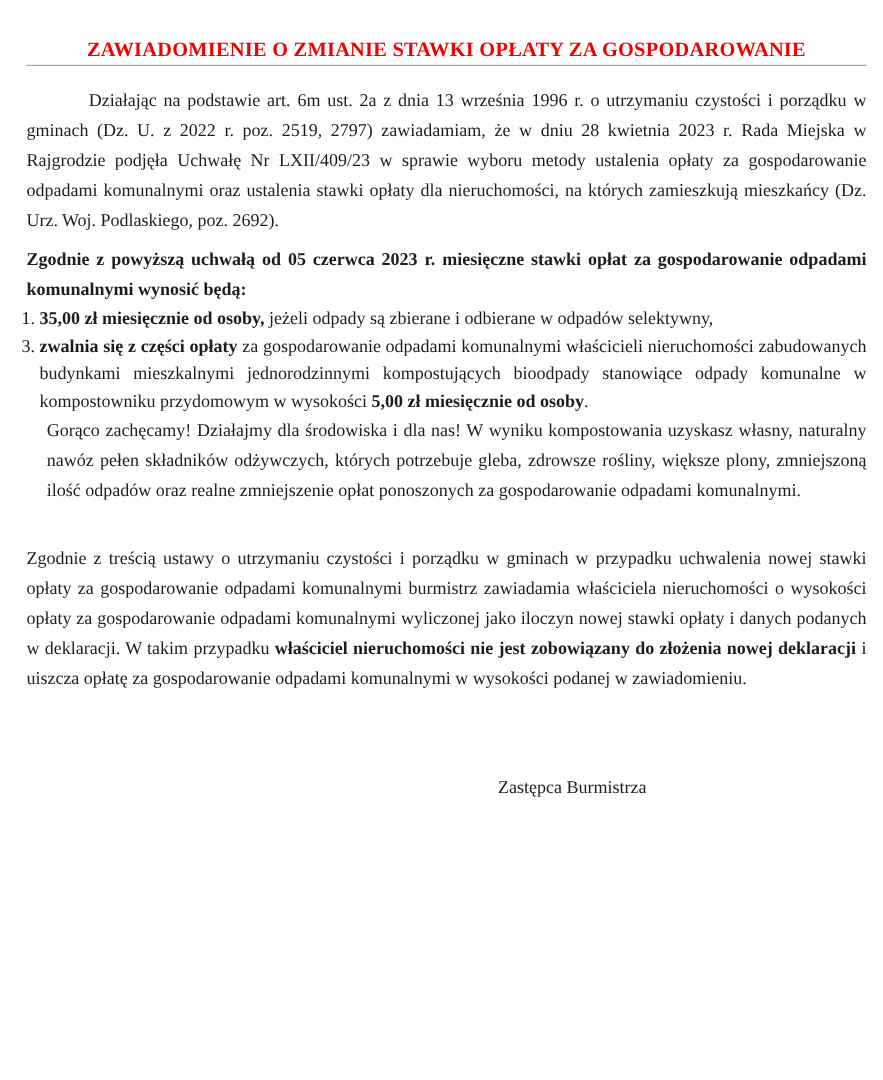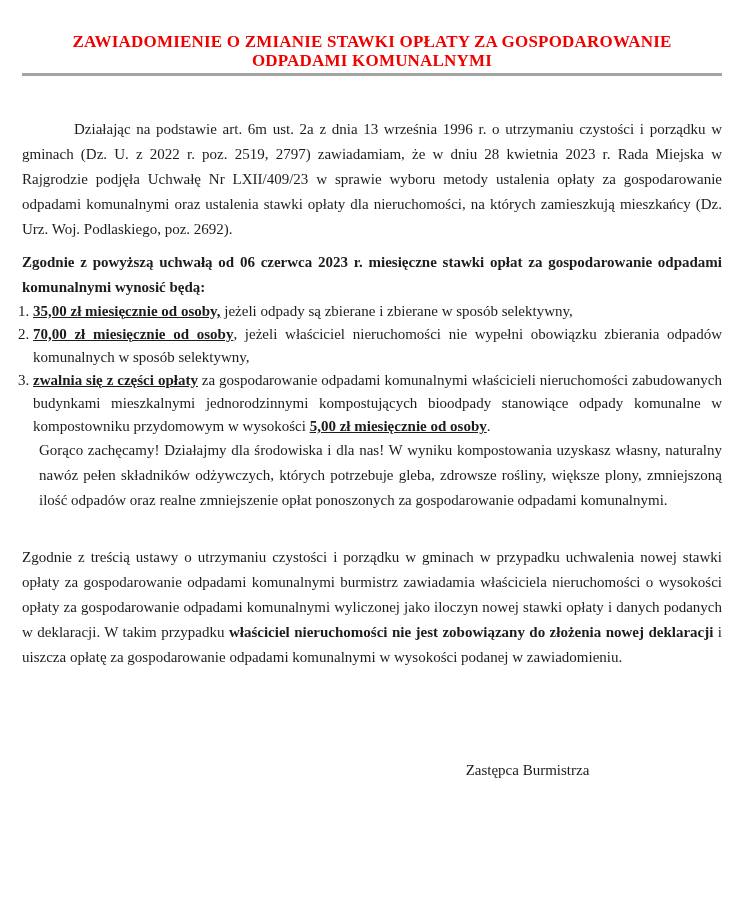--- a/index.html
+++ b/index.html
@@ -21,29 +21,29 @@
     width: 736px;
     height: 900px;
     padding: 32px 14px 0 22px;
   }
   .doc-title {
     text-align: center;
     font-weight: bold;
     font-size: 17px;
     line-height: 19px;
     padding-bottom: 3px;
-    border-bottom: 3px solid #a3a3a3;
+    border-bottom: 1px solid #a3a3a3;
     letter-spacing: 0.2px;
   }
   main p {
     margin: 0;
     text-align: justify;
   }
   .first-indent {
-    margin-top: 41px;
+    margin-top: 17px;
     text-indent: 52px;
   }
   .gap-heading {
     margin-top: 8px;
     font-weight: bold;
   }
   .list-item {
     margin-left: -4px;
     padding-left: 15px;
     text-indent: -15px;
@@ -58,43 +58,41 @@
   .hang-cont {
     margin-left: 17px;
   }
   .big-gap {
     margin-top: 32px;
   }
   .mid-gap {
     margin-top: 8px;
   }
   .signature {
-    margin-top: 88px;
+    margin-top: 66px;
     margin-left: 393px;
     width: 225px;
-    text-align: center;
+    text-align: left;
   }
   .run-bold { font-weight: bold; }
-  .run-underline { text-decoration: underline; }
+  .run-underline { }
 </style>
 </head>
 <body>
 
 <div class="page">
 
   <header class="doc-title" style="color: rgb(241, 0, 0);">
     <div>ZAWIADOMIENIE O ZMIANIE STAWKI OPŁATY ZA GOSPODAROWANIE</div>
-    <div>ODPADAMI KOMUNALNYMI</div>
   </header>
 
   <main>
       <p class="first-indent"><span>Działając na podstawie art. 6m ust. 2a z dnia 13 września 1996 r. o utrzymaniu czystości i porządku w gminach (Dz. U. z 2022 r. poz. 2519, 2797) zawiadamiam, że w dniu 28 kwietnia 2023 r.  Rada Miejska w Rajgrodzie podjęła Uchwałę Nr LXII/409/23 w sprawie wyboru metody ustalenia opłaty za gospodarowanie odpadami komunalnymi oraz ustalenia stawki opłaty dla nieruchomości, na których zamieszkują mieszkańcy (Dz. Urz. Woj. Podlaskiego, poz. 2692).</span></p>
-      <p class="gap-heading"><span class="run-bold">Zgodnie z powyższą uchwałą od 06 czerwca 2023 r. miesięczne stawki opłat za gospodarowanie odpadami komunalnymi wynosić będą:</span></p>
-      <div class="list-item"><span class="num">1.</span><span class="run-bold run-underline">35,00 zł miesięcznie od osoby,</span><span> jeżeli odpady są zbierane i zbierane w sposób selektywny,</span></div>
-      <div class="list-item"><span class="num">2.</span><span class="run-bold run-underline">70,00 zł miesięcznie od osoby</span><span>, jeżeli właściciel nieruchomości nie wypełni obowiązku zbierania odpadów komunalnych w sposób selektywny,</span></div>
+      <p class="gap-heading"><span class="run-bold">Zgodnie z powyższą uchwałą od 05 czerwca 2023 r. miesięczne stawki opłat za gospodarowanie odpadami komunalnymi wynosić będą:</span></p>
+      <div class="list-item"><span class="num">1.</span><span class="run-bold run-underline">35,00 zł miesięcznie od osoby,</span><span> jeżeli odpady są zbierane i odbierane w odpadów selektywny,</span></div>
       <div class="list-item"><span class="num">3.</span><span class="run-bold run-underline">zwalnia się z części opłaty</span><span> za gospodarowanie odpadami komunalnymi właścicieli nieruchomości zabudowanych budynkami mieszkalnymi jednorodzinnymi kompostujących bioodpady stanowiące odpady komunalne w kompostowniku przydomowym w wysokości </span><span class="run-bold run-underline">5,00 zł miesięcznie od osoby</span><span>.</span></div>
       <p class="hang-cont"><span>Gorąco zachęcamy! Działajmy dla środowiska i dla nas! W wyniku kompostowania uzyskasz własny, naturalny nawóz pełen składników odżywczych, których potrzebuje gleba, zdrowsze rośliny, większe plony, zmniejszoną ilość odpadów oraz realne zmniejszenie opłat ponoszonych za gospodarowanie odpadami komunalnymi.</span></p>
       <p class="big-gap"><span>Zgodnie z treścią ustawy o utrzymaniu czystości i porządku w gminach w przypadku uchwalenia nowej stawki opłaty za gospodarowanie odpadami komunalnymi burmistrz zawiadamia właściciela nieruchomości o wysokości opłaty za gospodarowanie odpadami komunalnymi wyliczonej jako iloczyn nowej stawki opłaty i danych podanych w deklaracji. W takim przypadku </span><span class="run-bold">właściciel nieruchomości nie jest zobowiązany do złożenia nowej deklaracji</span><span> i uiszcza opłatę za gospodarowanie odpadami komunalnymi w wysokości podanej w zawiadomieniu.</span></p>
     </main>
 
   <footer class="signature">
     <div>Zastępca Burmistrza</div>
 
   </footer>
 

